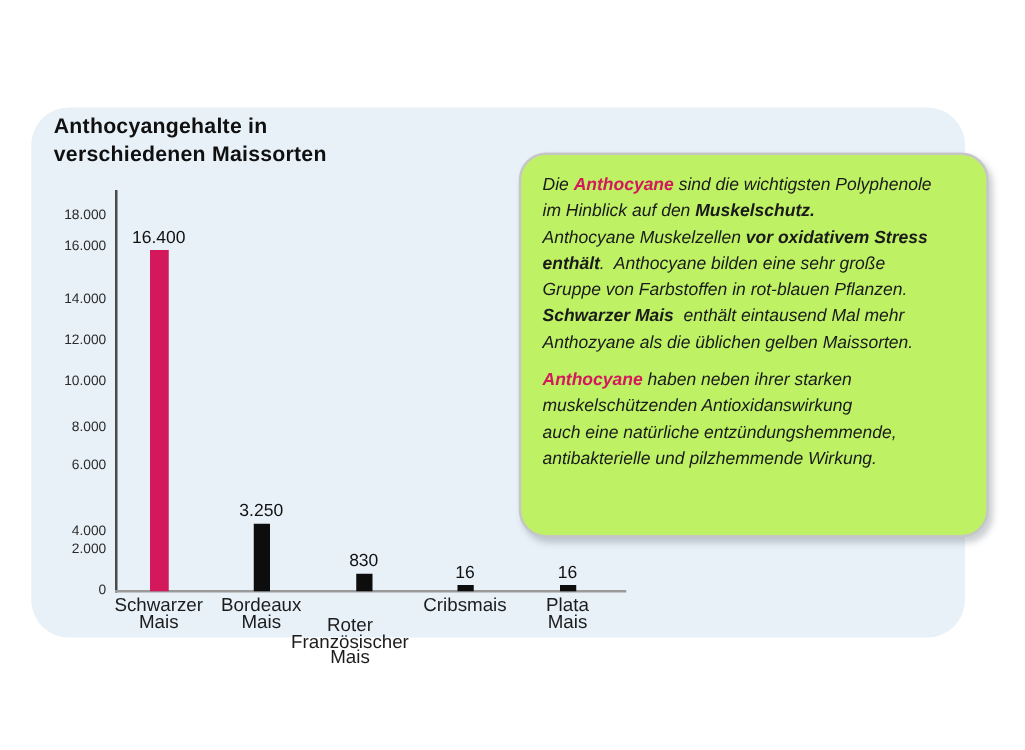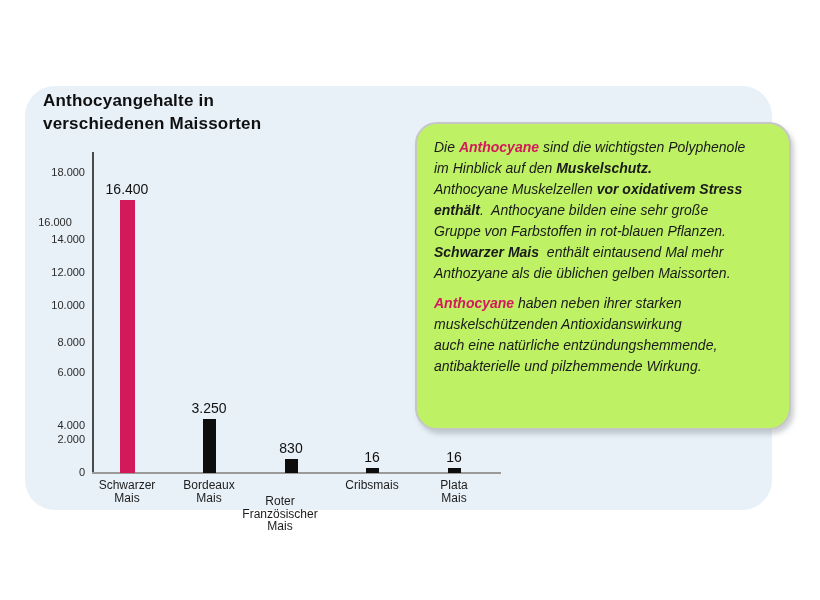--- a/index.html
+++ b/index.html
@@ -72,21 +72,21 @@
     text-align: center;
     font-size: 14px;
     line-height: 13px;
     color: #111;
   }
   .cat-label {
     position: absolute;
     width: 110px;
     top: 479px;
     text-align: center;
-    font-size: 12px;
+    font-size: 15px;
     line-height: 12.5px;
     color: #1c1c1c;
   }
   .infobox {
     position: absolute;
     left: 415px; top: 122px;
     width: 376px; height: 308px;
     background: #bef264;
     border: 2px solid var(--box-border);
     border-radius: 22px;
@@ -113,21 +113,21 @@
 <h1 class="chart-title">
   <span class="t-line">Anthocyangehalte in</span>
   <span class="t-line">verschiedenen Maissorten</span>
 </h1>
 
 <div id="chart-layer">
   <div class="y-axis-line"></div>
   <div class="x-axis-line"></div>
 
 <div class="ytick" style="top: 166px;">18.000</div>
-    <div class="ytick" style="top: 216px; text-align: center;">16.000</div>
+    <div class="ytick" style="top: 191px;">16.000</div>
     <div class="ytick" style="top: 232.667px;">14.000</div>
     <div class="ytick" style="top: 266px;">12.000</div>
     <div class="ytick" style="top: 299.333px;">10.000</div>
     <div class="ytick" style="top: 336px;">8.000</div>
     <div class="ytick" style="top: 366px;">6.000</div>
     <div class="ytick" style="top: 379px; margin-top: 40px;">4.000</div>
     <div class="ytick" style="top: 432.667px;">2.000</div>
     <div class="ytick" style="top: 466px;">0</div>
     <div class="bar" style="left: 119.5px; top: 199.667px; width: 15px; height: 273.333px; background: rgb(212, 24, 92);"></div>
     <div class="bar-value" style="left: 92px; top: 182.667px;">16.400</div>

